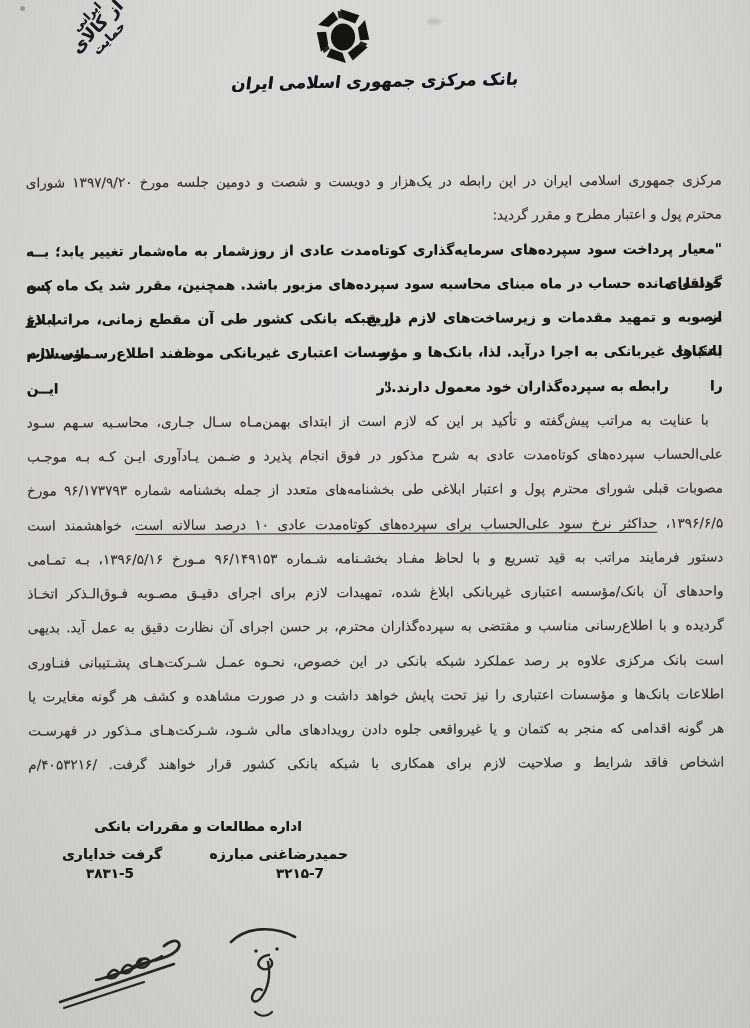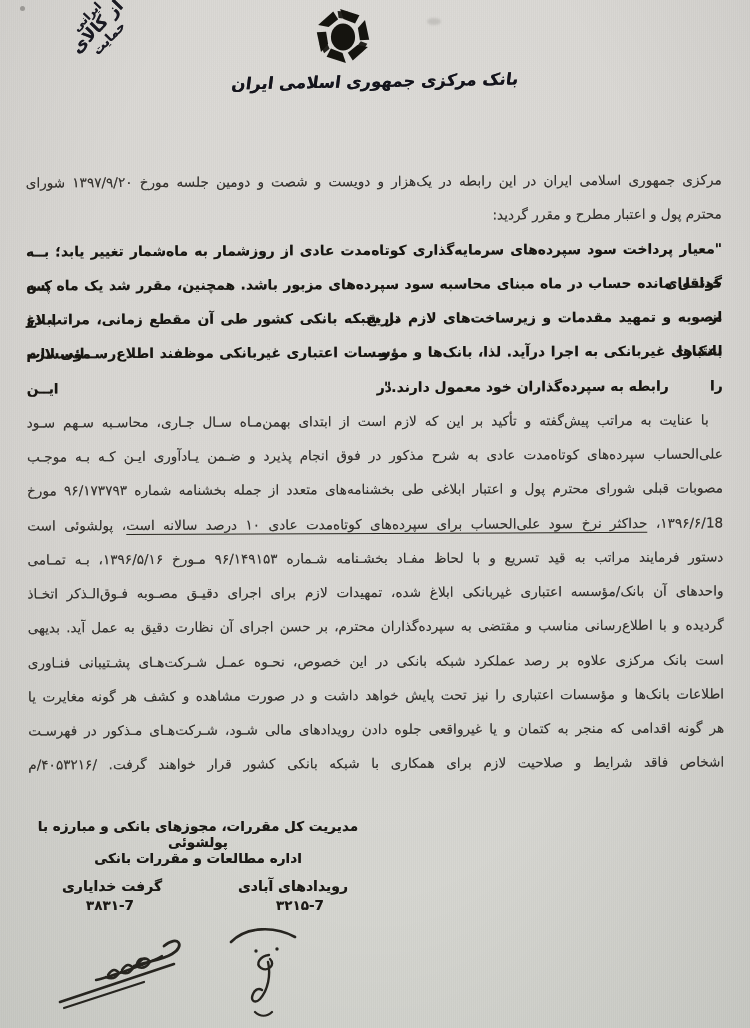--- a/index.html
+++ b/index.html
@@ -111,41 +111,40 @@
     <div class="line justified bold">"معیار پرداخت سود سپرده‌های سرمایه‌گذاری کوتاه‌مدت عادی از روزشمار به ماه‌شمار تغییر یابد؛ بــه گونــه‌ای کــه</div>
     <div class="line justified bold">حداقل مانده حساب در ماه مبنای محاسبه سود سپرده‌های مزبور باشد. همچنین، مقرر شد یک ماه پس از تاریخ ابلاغ</div>
     <div class="line justified bold">مصوبه و تمهید مقدمات و زیرساخت‌های لازم در شبکه بانکی کشور طی آن مقطع زمانی، مراتب در بانک‌ها و مؤسسات</div>
     <div class="line justified bold">اعتباری غیربانکی به اجرا درآید. لذا، بانک‌ها و مؤسسات اعتباری غیربانکی موظفند اطلاع‌رســانی لازم را در ایــن</div>
     <div class="line short bold indent-quote-end">رابطه به سپرده‌گذاران خود معمول دارند."</div>
 
     <div class="line justified indent-sm">با عنایت به مراتب پیش‌گفته و تأکید بر این که لازم است از ابتدای بهمن‌مـاه سـال جـاری، محاسـبه سـهم سـود</div>
     <div class="line justified">علی‌الحساب سپرده‌های کوتاه‌مدت عادی به شرح مذکور در فوق انجام پذیرد و ضـمن یـادآوری ایـن کـه بـه موجـب</div>
     <div class="line justified">مصوبات قبلی شورای محترم پول و اعتبار ابلاغی طی بخشنامه‌های متعدد از جمله بخشنامه شماره ۹۶/۱۷۳۷۹۳ مورخ</div>
 
-    <div class="line justified"><span>۱۳۹۶/۶/18، </span><span class="u">حداکثر نرخ سود علی‌الحساب برای سپرده‌های کوتاه‌مدت عادی ۱۰ درصد سالانه است</span><span>، پولشوئی است</span></div>
+    <div class="line justified"><span>۱۳۹۶/۶/۵، </span><span class="u">حداکثر نرخ سود علی‌الحساب برای سپرده‌های کوتاه‌مدت عادی ۱۰ درصد سالانه است</span><span>، خواهشمند است</span></div>
 
     <div class="line justified">دستور فرمایند مراتب به قید تسریع و با لحاظ مفـاد بخشـنامه شـماره ۹۶/۱۴۹۱۵۳ مـورخ ۱۳۹۶/۵/۱۶، بـه تمـامی</div>
     <div class="line justified">واحدهای آن بانک/مؤسسه اعتباری غیربانکی ابلاغ شده، تمهیدات لازم برای اجرای دقیـق مصـوبه فـوق‌الـذکر اتخـاذ</div>
     <div class="line justified">گردیده و با اطلاع‌رسانی مناسب و مقتضی به سپرده‌گذاران محترم، بر حسن اجرای آن نظارت دقیق به عمل آید. بدیهی</div>
     <div class="line justified">است بانک مرکزی علاوه بر رصد عملکرد شبکه بانکی در این خصوص، نحـوه عمـل شـرکت‌هـای پشـتیبانی فنـاوری</div>
     <div class="line justified">اطلاعات بانک‌ها و مؤسسات اعتباری را نیز تحت پایش خواهد داشت و در صورت مشاهده و کشف هر گونه مغایرت یا</div>
     <div class="line justified">هر گونه اقدامی که منجر به کتمان و یا غیرواقعی جلوه دادن رویدادهای مالی شـود، شـرکت‌هـای مـذکور در فهرسـت</div>
     <div class="line justified">اشخاص فاقد شرایط و صلاحیت لازم برای همکاری با شبکه بانکی کشور قرار خواهند گرفت. /۴۰۵۳۲۱۶/م</div>
   </div>
 
   <div class="sig-block">
-    <div class="sig-dept">مدیریت کل مقررات، مجوزهای بانکی و مبارزه با پولشوئی</div>
     <div class="sig-office">اداره مطالعات و مقررات بانکی</div>
     <div class="sig-names">
-      <span>رویدادهای آبادی</span>
+      <span>حمیدرضاغنی مبارزه</span>
       <span>گرفت خدایاری</span>
     </div>
     <div class="sig-phones">
       <span class="num">۳۲۱۵-7</span>
-      <span class="num">۳۸۳۱-7</span>
+      <span class="num">۳۸۳۱-5</span>
     </div>
   </div>
 
   <svg class="sig-svg" style="left:225px;top:922px;" width="80" height="100" viewBox="0 0 80 100">
     <path d="M6 20 C 22 4, 50 4, 70 15" stroke-width="2.6"></path>
     <path d="M44 33 c -9 1 -14 9 -8 13 c 7 4 15 -3 9 -9" stroke-width="2.4"></path>
     <path d="M43 40 c 3 13 0 28 -8 37 c -5 5 -10 2 -7 -5 c 2 -5 6 -6 9 -4" stroke-width="2.4"></path>
     <path d="M30 90 c 5 5 12 5 17 0" stroke-width="2.2"></path>
     <circle cx="31" cy="29" r="1.7" fill="#26241f" stroke="none"></circle>
     <circle cx="52" cy="27" r="1.7" fill="#26241f" stroke="none"></circle>

